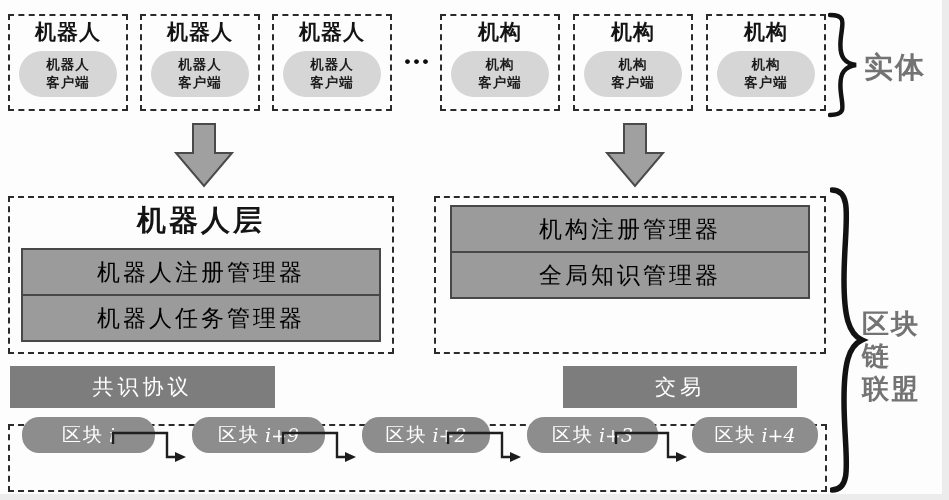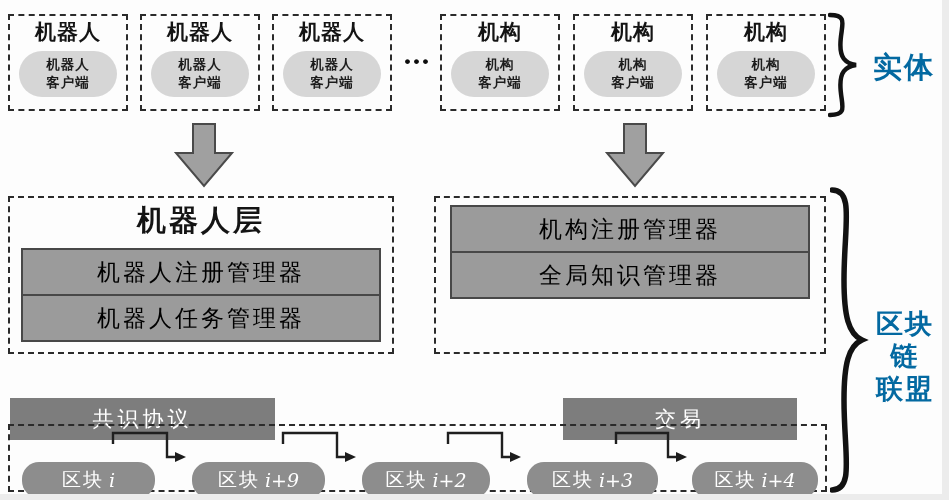--- a/index.html
+++ b/index.html
@@ -36,43 +36,43 @@
   .manager-bar{
     margin:0 auto;width:360px;height:48px;box-sizing:border-box;
     background:var(--bar_fill,#9b9b9b);border:2px solid var(--bar_border,#4a4a4a);
     color:#000000;font-size:23px;line-height:44px;letter-spacing:3px;font-weight:500;
   }
   .manager-bar.first{margin-top:7px;}
   .manager-bar.second{margin-top:-2px;}
   
   .mid-bar{
     position:absolute;top:366px;height:42px;background:var(--mid_fill,#7d7d7d);
-    color:#fff;font-size:21px;line-height:42px;text-align:center;letter-spacing:4px;font-weight:500;margin-top:32px;
+    color:#fff;font-size:21px;line-height:42px;text-align:center;letter-spacing:4px;font-weight:500;
   }
   
   .chain-box{
     position:absolute;left:8px;top:424px;width:819px;height:68px;
     border:2px dashed #2b2b2b;box-sizing:border-box;
   }
   .block-pill{
-    position:absolute;top:462px;height:36px;border-radius:17px;
+    position:absolute;top:417px;height:36px;border-radius:17px;
     background:var(--pill_fill,#8d8d8d);color:#fff;
     display:flex;align-items:center;justify-content:center;
     font-size:19px;letter-spacing:2px;font-weight:500;
   }
   .block-index{
     font-style:italic;font-family:"DejaVu Serif","Liberation Serif",serif;
     margin-left:5px;letter-spacing:0;font-size:19px;
   }
   #chain-connectors{position:absolute;left:0;top:420px;pointer-events:none;}
   
   .brace-svg{position:absolute;}
   .brace-label{
-    position:absolute;font-size:29px;font-weight:600;color:#0369a1;
-    text-align:center;letter-spacing:2px;line-height:1.2;
+    position:absolute;font-size:29px;font-weight:600;color:#737373;
+    text-align:left;letter-spacing:2px;line-height:1.2;
   }
   
   .page-edge{position:absolute;background:#ececec;}
 </style>
 </head>
 <body>
 
 <div id="stage">
 
   <div class="entity-box" style="left:8px">

